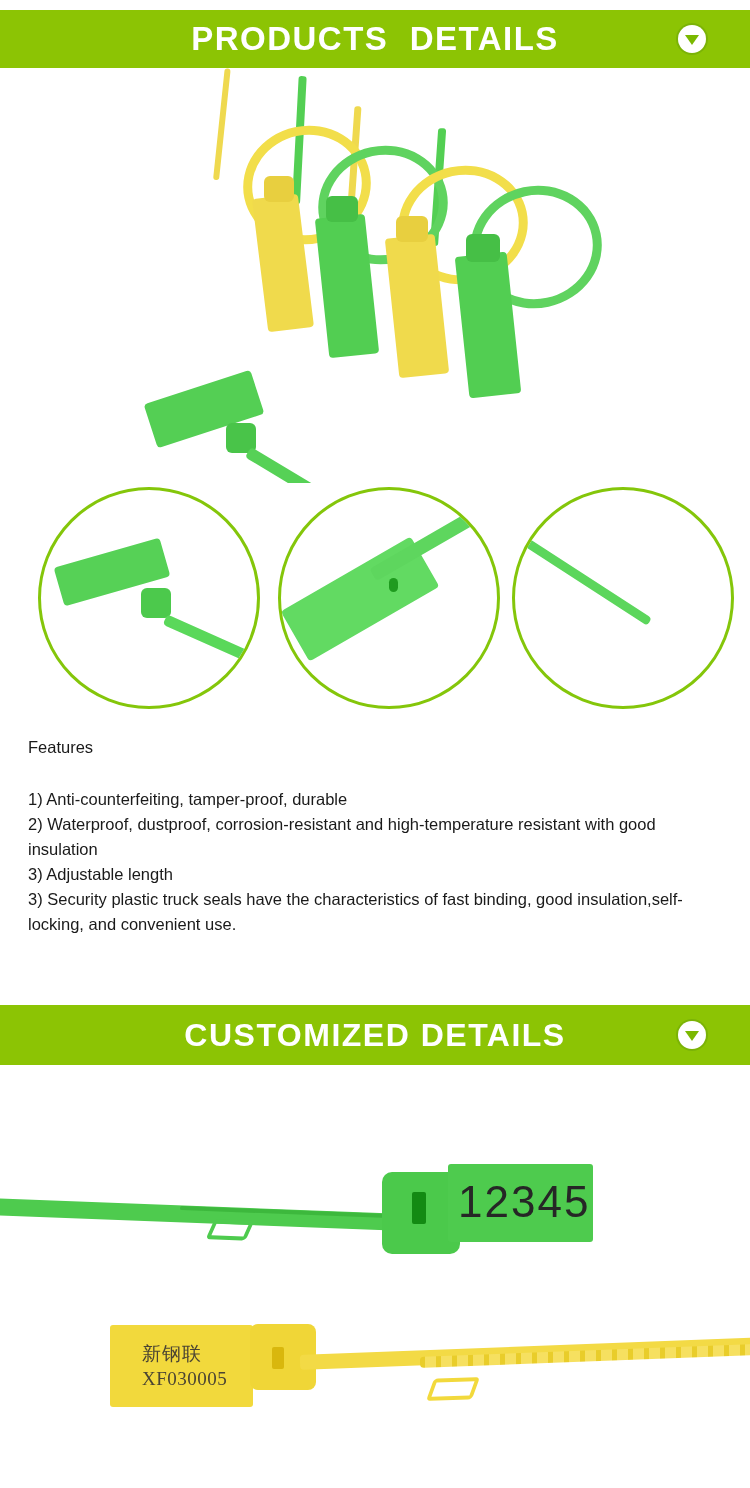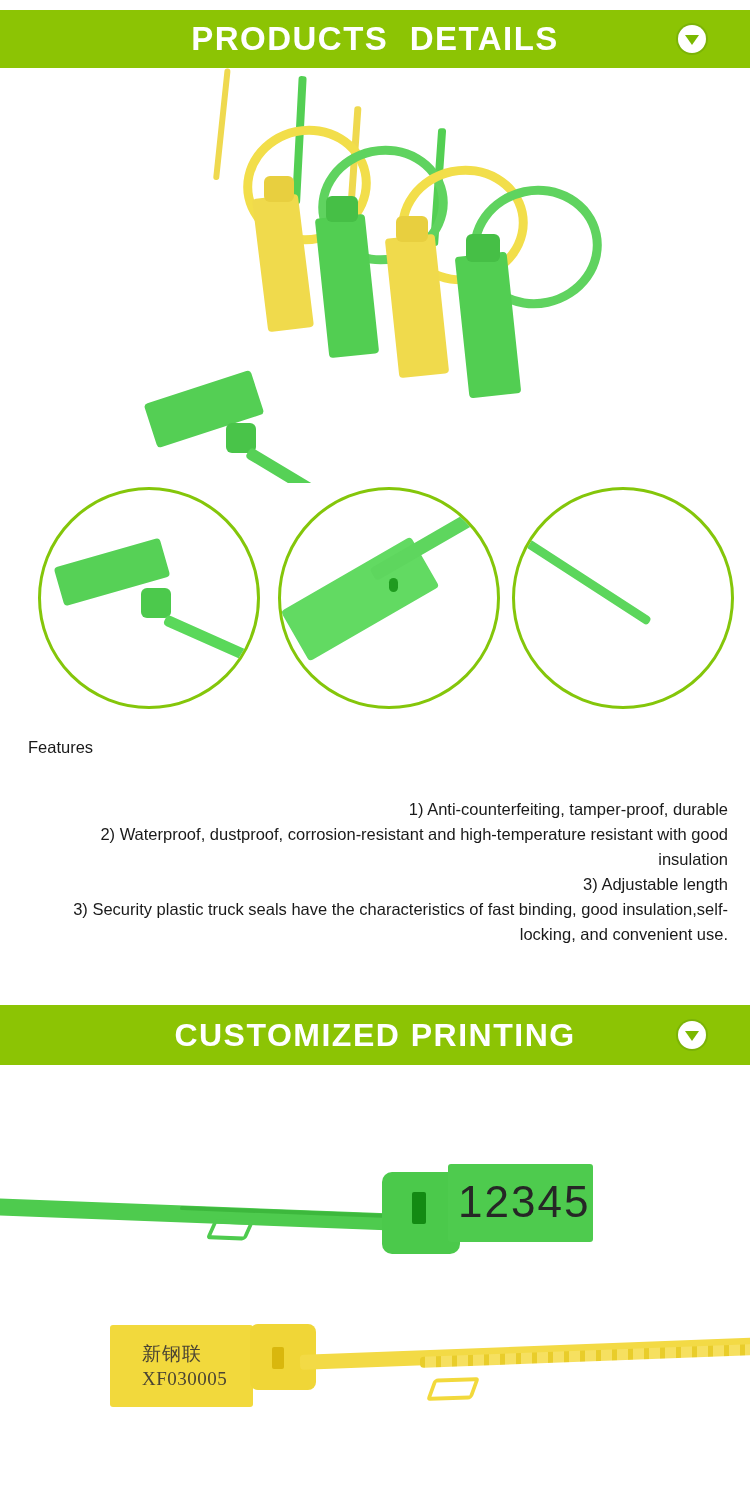--- a/index.html
+++ b/index.html
@@ -107,23 +107,23 @@
 
   
   .features {
     position: absolute;
     left: 28px; top: 738px;
     width: 700px;
   }
   .features-heading {
     font-size: 16.5px;
     color: #1a1a1a;
-    margin-bottom: 40px;
-  }
-  .features-list { list-style: none; text-align: right; }
+    margin-bottom: 30px;
+  }
+  .features-list { list-style: none; }
   .features-list li {
     font-size: 16.5px;
     color: #1a1a1a;
     line-height: 25px;
   }
 
   
   .print-number {
     position: absolute;
     font-size: 44px;
@@ -209,21 +209,21 @@
     <div class="features-heading">Features</div>
     <ul class="features-list">
       <li>1) Anti-counterfeiting, tamper-proof, durable</li>
       <li>2) Waterproof, dustproof, corrosion-resistant and high-temperature resistant with good insulation</li>
       <li>3) Adjustable length</li>
       <li>3) Security plastic truck seals have the characteristics of fast binding, good insulation,self-locking, and convenient use.</li>
     </ul>
   </div>
 
   <div class="banner" id="banner-custom">
-    <span class="banner-title">CUSTOMIZED PRINTING</span>
+    <span class="banner-title">CUSTOMIZED DETAILS</span>
     <span class="banner-arrow"></span>
   </div>
 
   <div class="photo" id="photo-green-seal">
     <div class="strap" style="left:-10px;top:48px;width:420px;height:17px;background:#4ecb4e;transform:rotate(2.2deg);"></div>
     <div class="strap" style="left:180px;top:56px;width:230px;height:4px;background:#3db83d;transform:rotate(2.2deg);"></div>
     <div class="tag-flag" style="left:210px;top:70px;width:40px;height:20px;background:transparent;border:4px solid #4ecb4e;transform:rotate(2deg) skewX(-22deg);"></div>
     <div class="lock-body" style="left:382px;top:22px;width:78px;height:82px;background:#4bc94b;border-radius:10px;"></div>
     <div class="lock-body" style="left:412px;top:42px;width:14px;height:32px;background:#138a13;border-radius:2px;"></div>
     <div class="tag-flag" style="left:448px;top:14px;width:145px;height:78px;background:#4ecb4e;border-radius:3px;"></div>

